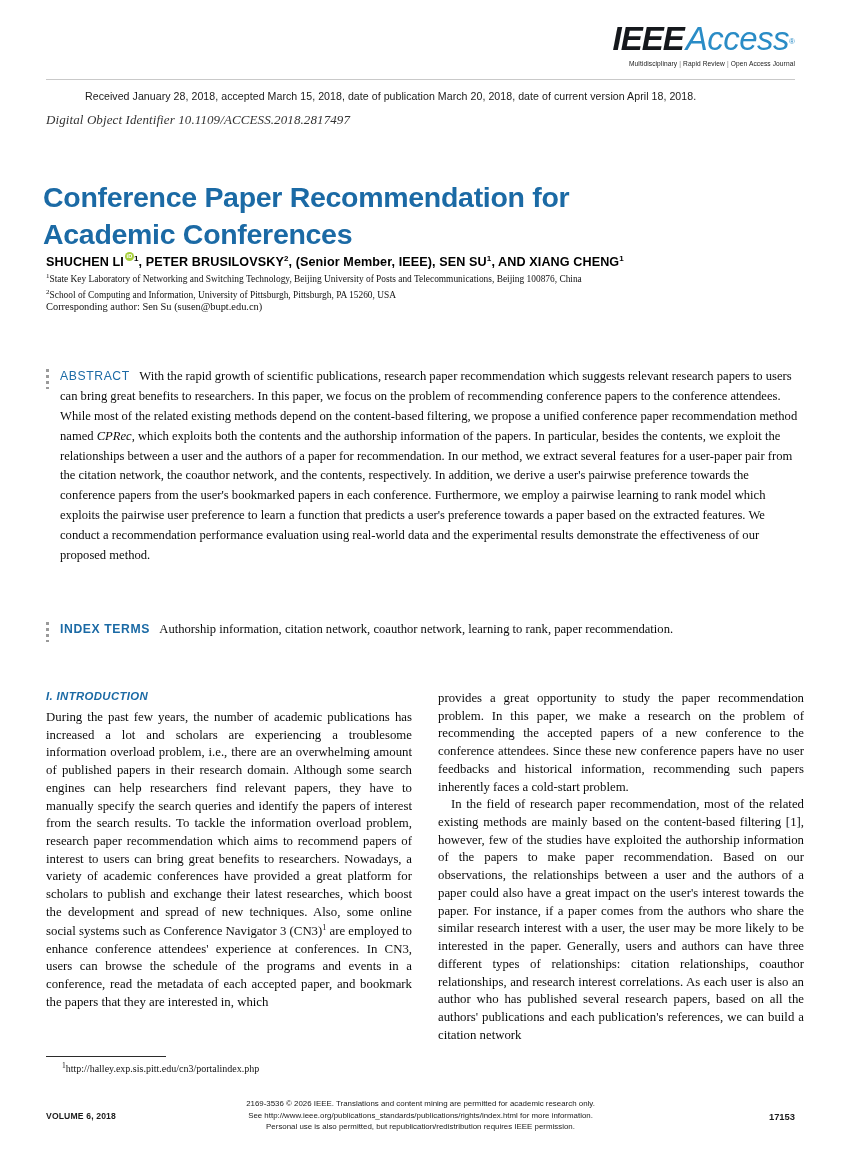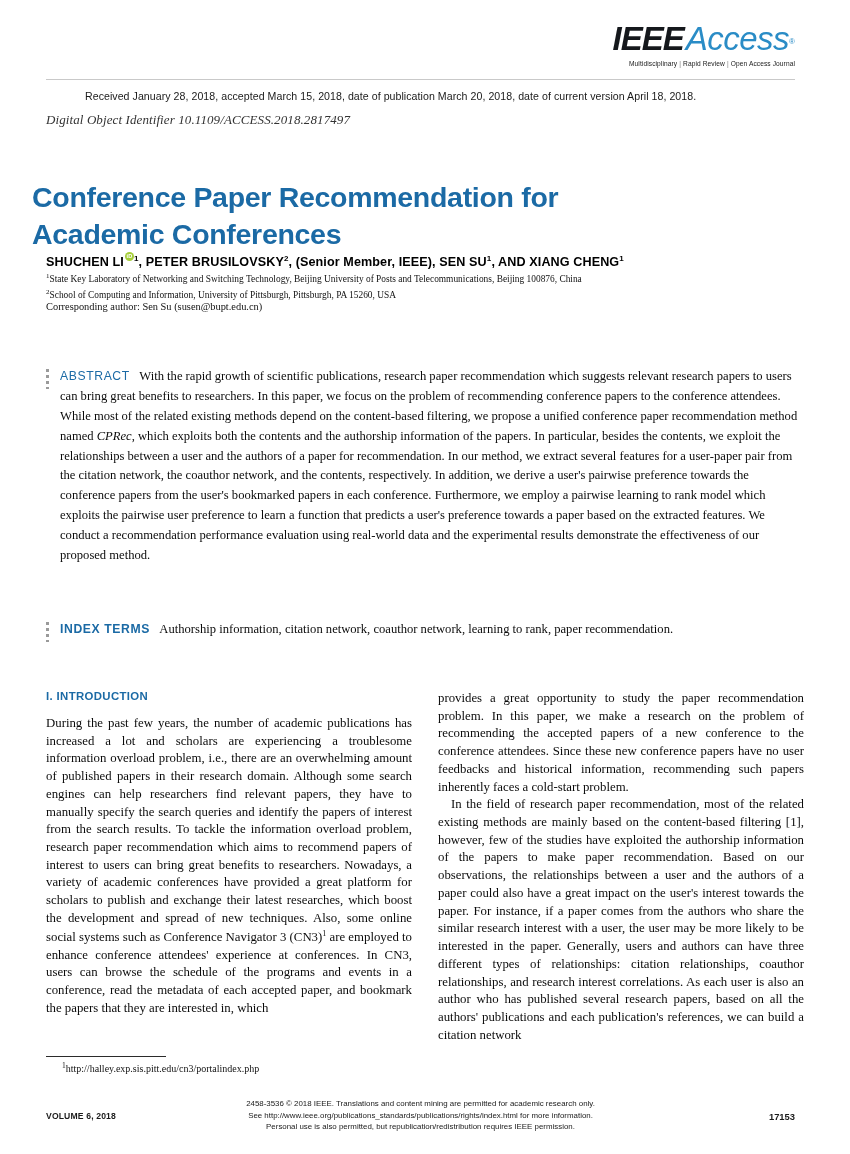--- a/index.html
+++ b/index.html
@@ -88,21 +88,21 @@
     font-family: "Liberation Serif", serif;
     font-style: italic;
     font-size: 13px;
     color: #333333;
     letter-spacing: 0.1px;
   }
 
   
   .title {
     position: absolute;
-    left: 32px;
+    left: 43px;
     top: 160px;
     width: 600px;
     font-family: "Liberation Sans", sans-serif;
     font-weight: bold;
     font-size: 28.5px;
     line-height: 1.28;
     color: #1b6aa5;
     letter-spacing: -0.3px;
   }
 
@@ -236,21 +236,22 @@
     width: 366px;
   }
   .col-left { left: 0; }
   .col-right { left: 392px; }
   .secthead {
     font-family: "Liberation Sans", sans-serif;
     font-weight: bold;
     font-size: 11.4px;
     color: #1b6aa5;
     letter-spacing: 0.35px;
-    margin-bottom: 13px;
+    margin-bottom: 7px;
+    font-style: italic;
   }
   .body-p {
     font-family: "Liberation Serif", serif;
     font-size: 12.8px;
     line-height: 1.385;
     text-align: justify;
     color: #0b0b0b;
     margin: 0;
     hyphens: manual;
   }
@@ -366,20 +367,20 @@
       <p class="body-p indent">In the field of research paper recommendation, most of the related existing methods are mainly based on the content-based filtering [1], however, few of the studies have exploited the authorship information of the papers to make paper recommendation. Based on our observations, the relationships between a user and the authors of a paper could also have a great impact on the user's interest towards the paper. For instance, if a paper comes from the authors who share the similar research interest with a user, the user may be more likely to be interested in the paper. Generally, users and authors can have three different types of relationships: citation relationships, coauthor relationships, and research interest correlations. As each user is also an author who has published several research papers, based on all the authors' publications and each publication's references, we can build a citation network</p>
     </div>
   </div>
 
   <div class="fnrule"></div>
   <div class="footnote"><sup>1</sup><span>http://halley.exp.sis.pitt.edu/cn3/portalindex.php</span></div>
 
   <div class="footer">
     <div class="vol">VOLUME 6, 2018</div>
     <div class="rights">
-      <div>2458-3536 © 2018 IEEE. Translations and content mining are permitted for academic research only.</div>
+      <div>2169-3536 © 2026 IEEE. Translations and content mining are permitted for academic research only.</div>
       <div>See http://www.ieee.org/publications_standards/publications/rights/index.html for more information.</div>
       <div>Personal use is also permitted, but republication/redistribution requires IEEE permission.</div>
     </div>
     <div class="pgno">17153</div>
   </div>
 
 </div>
 
 </body></html>

